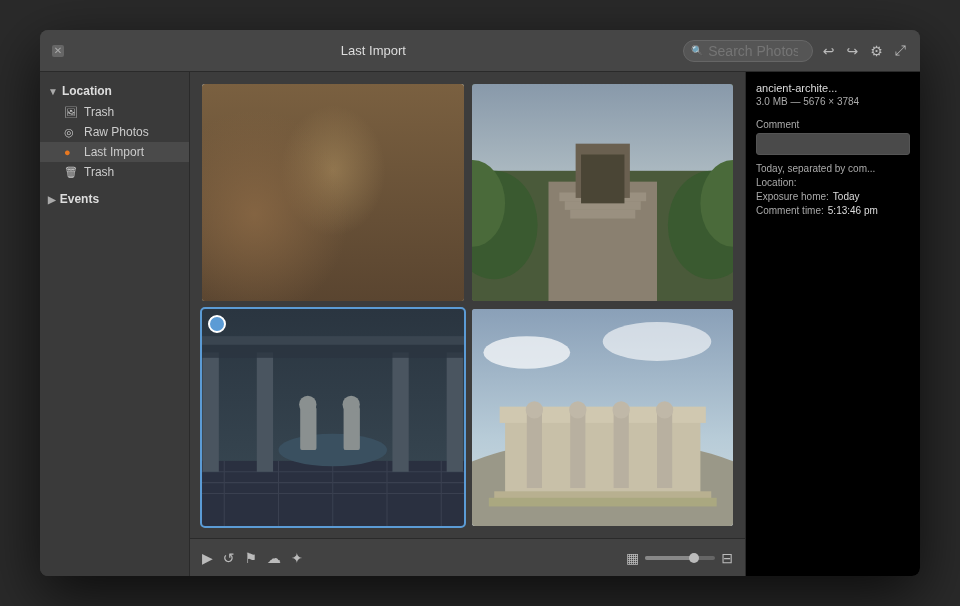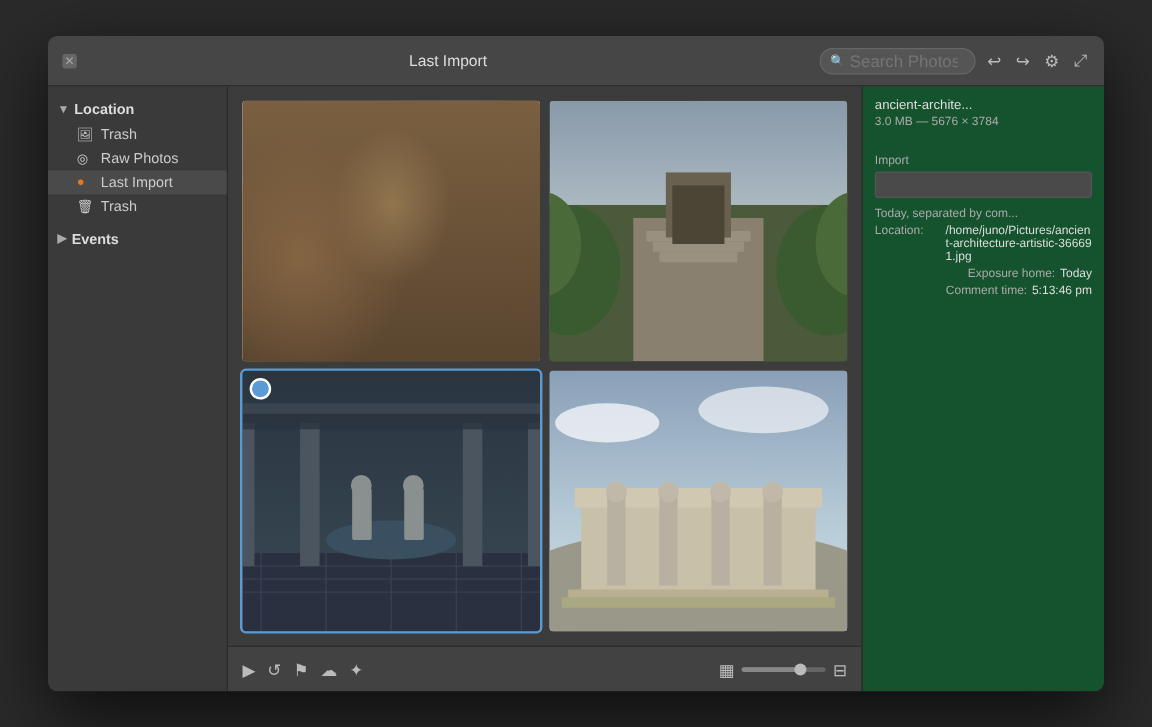--- a/index.html
+++ b/index.html
@@ -276,41 +276,41 @@
       height: 10px;
       background: #bbb;
       border-radius: 50%;
       position: absolute;
       top: -3px;
       left: 62%;
     }
 
     
     .right-panel {
-      width: 202px;
-      background: #14532d;
+      width: 175px;
+      background: #000000;
       border-left: 1px solid #2a2a2a;
       flex-shrink: 0;
       padding: 10px 10px;
       overflow-y: auto;
       font-size: 11px;
       color: #ccc;
     }
 
     .rp-filename {
       color: #ddd;
       font-size: 11px;
       font-weight: 500;
       margin-bottom: 2px;
     }
 
     .rp-fileinfo {
       color: #aaa;
       font-size: 10px;
-      margin-bottom: 22px;
+      margin-bottom: 12px;
     }
 
     .rp-field-label {
       color: #aaa;
       font-size: 10px;
       margin-bottom: 3px;
     }
 
     .rp-field-input {
       background: #4a4a4a;
@@ -322,21 +322,20 @@
       font-size: 10px;
       padding: 2px 4px;
       margin-bottom: 8px;
     }
 
     .rp-meta-row {
       display: flex;
       gap: 4px;
       margin-bottom: 3px;
       font-size: 10px;
-      justify-content: flex-end;
     }
 
     .rp-meta-key {
       color: #aaa;
       min-width: 55px;
       flex-shrink: 0;
     }
 
     .rp-meta-val {
       color: #ddd;
@@ -546,28 +545,27 @@
           </div>
           <span class="bt-icon">⊟</span>
         </div>
       </div>
     </div>
 
     <div class="right-panel">
       <div class="rp-filename">ancient-archite...</div>
       <div class="rp-fileinfo">3.0 MB — 5676 × 3784</div>
 
-      <div class="rp-field-label">Import</div>
+      <div class="rp-field-label">Comment</div>
       <input class="rp-field-input" type="text" style="">
 
       <div class="rp-field-label">Today, separated by com...</div>
 
       <div class="rp-meta-row">
         <span class="rp-meta-key">Location:</span>
-        <span class="rp-meta-val">/home/juno/Pictures/ancient-architecture-artistic-366691.jpg</span>
       </div>
       <div class="rp-meta-row">
         <span class="rp-meta-key">Exposure home:</span>
         <span class="rp-meta-val">Today</span>
       </div>
       <div class="rp-meta-row">
         <span class="rp-meta-key">Comment time:</span>
         <span class="rp-meta-val">5:13:46 pm</span>
       </div>
     </div>

